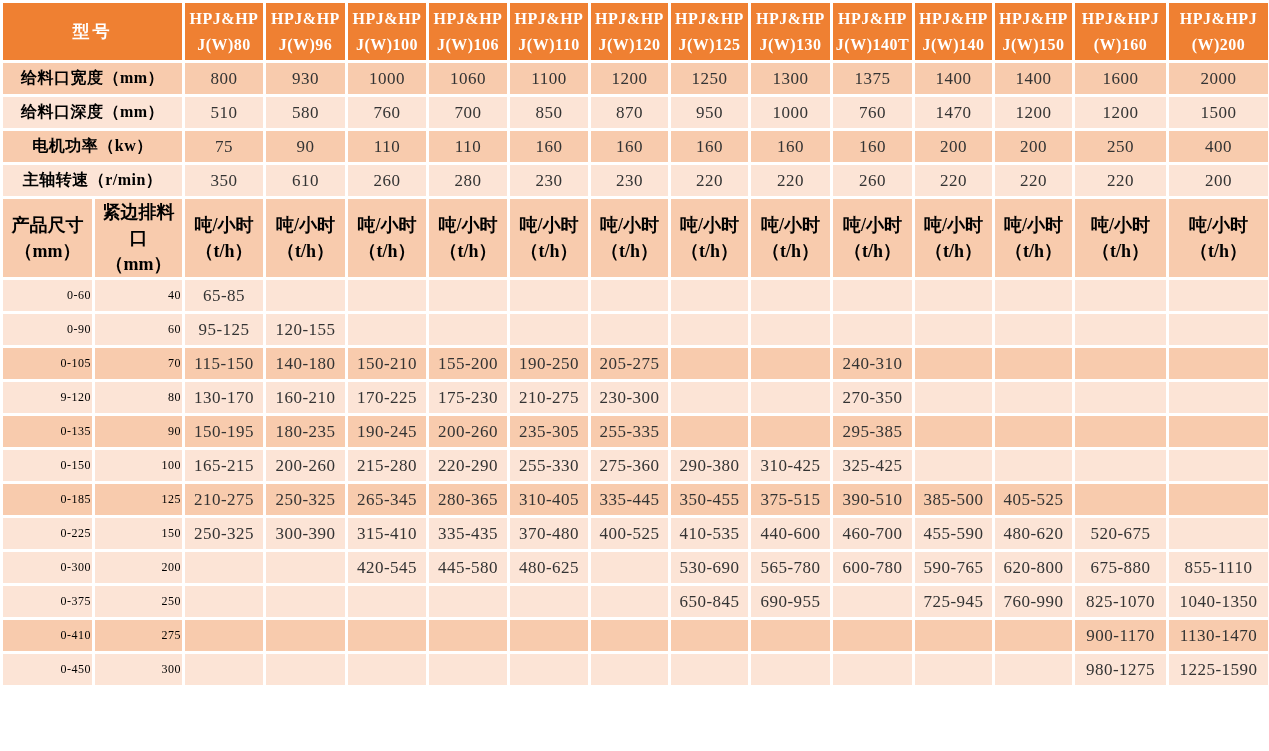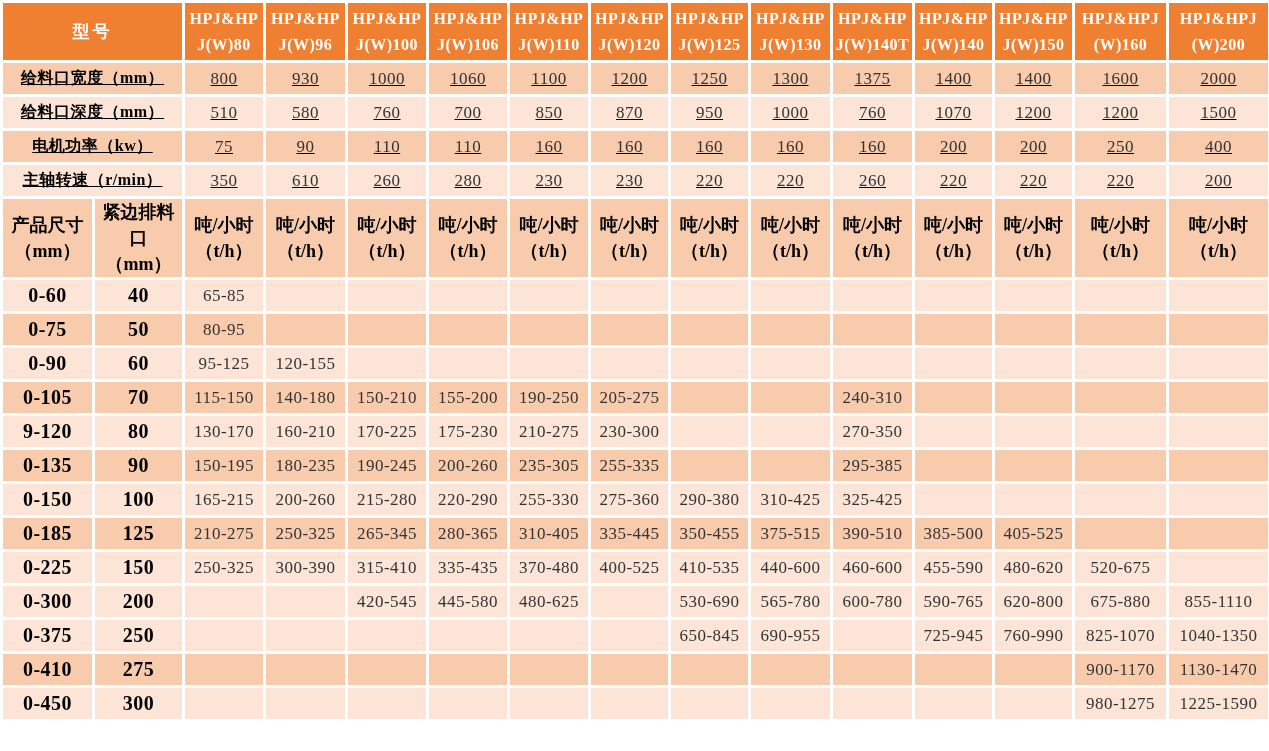--- a/index.html
+++ b/index.html
@@ -36,21 +36,21 @@
     line-height: 1.6;
     word-break: break-all;
     letter-spacing: 0.5px;
   }
   tr.header-row th.model-title {
     font-size: 17px;
     letter-spacing: 3px;
   }
   .band-dark  { background: var(--band-dark); }
   .band-light { background: var(--band-light); }
-  tr.spec-row { height: 34px; text-decoration: underline; }
+  tr.spec-row { height: 34px; }
   tr.spec-row:first-of-type { height: 35px; }
   th.row-label {
     font-size: 16px;
     font-weight: bold;
     color: var(--label-text);
     letter-spacing: 0.5px;
   }
   td.value-cell {
     font-size: 17px;
     font-weight: normal;
@@ -60,24 +60,25 @@
   tr.unit-row { height: 42px; }
   tr.unit-row th, tr.unit-row td {
     font-size: 18px;
     font-weight: bold;
     color: var(--label-text);
     white-space: pre-line;
     line-height: 1.45;
   }
   tr.cap-row { height: 34px; }
   tr.cap-row th.cap-label {
-    font-size: 20px;
-    font-weight: bold;
+    font-size: 12px;
+    font-weight: normal;
     color: var(--label-text);
     letter-spacing: 0.5px;
+    text-align: right;
   }
 </style>
 </head>
 <body>
 
 <div class="page">
   <table class="spec">
     <colgroup>
       <col style="width:92px">
         <col style="width:90px">
@@ -132,21 +133,21 @@
           <th class="row-label" colspan="2">给料口深度（mm）</th>
           <td class="value-cell">510</td>
           <td class="value-cell">580</td>
           <td class="value-cell">760</td>
           <td class="value-cell">700</td>
           <td class="value-cell">850</td>
           <td class="value-cell">870</td>
           <td class="value-cell">950</td>
           <td class="value-cell">1000</td>
           <td class="value-cell">760</td>
-          <td class="value-cell">1070</td>
+          <td class="value-cell">1470</td>
           <td class="value-cell">1200</td>
           <td class="value-cell">1200</td>
           <td class="value-cell">1500</td>
         </tr>
         <tr class="spec-row band-dark">
           <th class="row-label" colspan="2">电机功率（kw）</th>
           <td class="value-cell">75</td>
           <td class="value-cell">90</td>
           <td class="value-cell">110</td>
           <td class="value-cell">110</td>
@@ -218,37 +219,20 @@
           <td class="value-cell"></td>
           <td class="value-cell"></td>
           <td class="value-cell"></td>
           <td class="value-cell"></td>
           <td class="value-cell"></td>
           <td class="value-cell"></td>
           <td class="value-cell"></td>
           <td class="value-cell"></td>
           <td class="value-cell"></td>
         </tr>
-        <tr class="cap-row band-dark">
-          <th class="cap-label">0-75</th>
-          <th class="cap-label">50</th>
-          <td class="value-cell">80-95</td>
-          <td class="value-cell"></td>
-          <td class="value-cell"></td>
-          <td class="value-cell"></td>
-          <td class="value-cell"></td>
-          <td class="value-cell"></td>
-          <td class="value-cell"></td>
-          <td class="value-cell"></td>
-          <td class="value-cell"></td>
-          <td class="value-cell"></td>
-          <td class="value-cell"></td>
-          <td class="value-cell"></td>
-          <td class="value-cell"></td>
-        </tr>
         <tr class="cap-row band-light">
           <th class="cap-label">0-90</th>
           <th class="cap-label">60</th>
           <td class="value-cell">95-125</td>
           <td class="value-cell">120-155</td>
           <td class="value-cell"></td>
           <td class="value-cell"></td>
           <td class="value-cell"></td>
           <td class="value-cell"></td>
           <td class="value-cell"></td>
@@ -348,21 +332,21 @@
           <th class="cap-label">0-225</th>
           <th class="cap-label">150</th>
           <td class="value-cell">250-325</td>
           <td class="value-cell">300-390</td>
           <td class="value-cell">315-410</td>
           <td class="value-cell">335-435</td>
           <td class="value-cell">370-480</td>
           <td class="value-cell">400-525</td>
           <td class="value-cell">410-535</td>
           <td class="value-cell">440-600</td>
-          <td class="value-cell">460-600</td>
+          <td class="value-cell">460-700</td>
           <td class="value-cell">455-590</td>
           <td class="value-cell">480-620</td>
           <td class="value-cell">520-675</td>
           <td class="value-cell"></td>
         </tr>
         <tr class="cap-row band-light">
           <th class="cap-label">0-300</th>
           <th class="cap-label">200</th>
           <td class="value-cell"></td>
           <td class="value-cell"></td>

